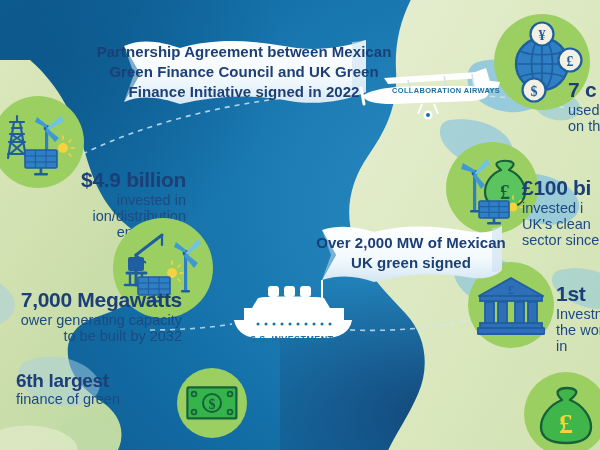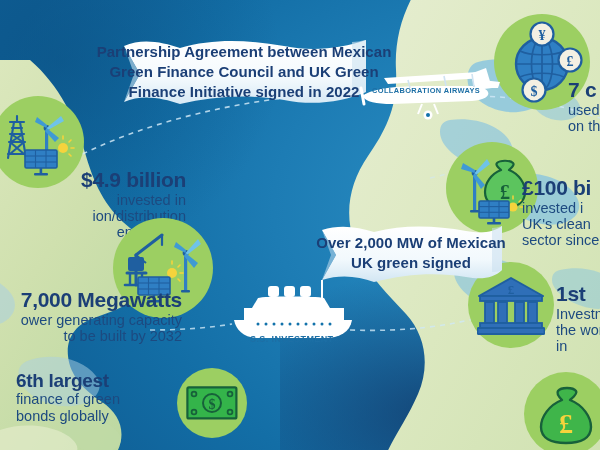--- a/index.html
+++ b/index.html
@@ -269,21 +269,20 @@
 
   <div class="stat left s-mw" style="left:-60px;top:288px;width:242px;">
     <span class="big">7,000 Megawatts</span>
     <span class="sub">ower generating capacity</span>
     <span class="sub">to be built by 2032</span>
   </div>
 
   <div class="stat center s-bond" style="left:16px;top:370px;width:152px;">
     <span class="big">6th largest</span>
     <span class="sub">finance of green</span>
-    <span class="sub">bonds globally</span>
   </div>
 
   <div class="badge" style="left:177px;top:368px;width:70px;height:70px;">
     <span>
       <svg width="52" height="34" viewBox="0 0 52 34">
         <rect x="1.4" y="1.4" width="49" height="31" rx="1.5" fill="#34b44a" stroke="#17613a" stroke-width="2.2"></rect>
         <circle cx="26" cy="17" r="9" fill="none" stroke="#17613a" stroke-width="2"></circle>
         <text x="26" y="22.5" text-anchor="middle" font-family="'Liberation Serif',serif" font-size="14" font-weight="bold" fill="#17613a">$</text>
         <circle cx="8" cy="8" r="2.4" fill="none" stroke="#17613a" stroke-width="1.8"></circle>
         <circle cx="44" cy="8" r="2.4" fill="none" stroke="#17613a" stroke-width="1.8"></circle>
@@ -457,21 +456,21 @@
 
       <g stroke="#ffffff" stroke-width="2">
         <path d="M70,46 L66,56"></path>
           <path d="M82,46 L86,56"></path>
       </g>
       <circle cx="76" cy="57" r="4.5" fill="#ffffff"></circle>
       <circle cx="76" cy="57" r="2" fill="#1272ab"></circle>
 
       <path d="M9,30 L12,46" stroke="#ffffff" stroke-width="3" stroke-linecap="round"></path>
     </svg>
-    <div class="v-label" style="left:20px;top:28px;font-size:7.4px;">COLLABORATION AIRWAYS</div>
+    <div class="v-label" style="left:40px;top:28px;font-size:7.4px;">COLLABORATION AIRWAYS</div>
   </div>
 
   <div class="ribbon" style="left:318px;top:222px;width:186px;height:62px;">
     <svg width="186" height="62" viewBox="0 0 186 62">
       <defs>
         <linearGradient id="rg2" x1="0" y1="0" x2="0" y2="1">
           <stop offset="0%" stop-color="#ffffff"></stop>
           <stop offset="60%" stop-color="#f2f9fd"></stop>
           <stop offset="100%" stop-color="#d2e6f3"></stop>
         </linearGradient>

